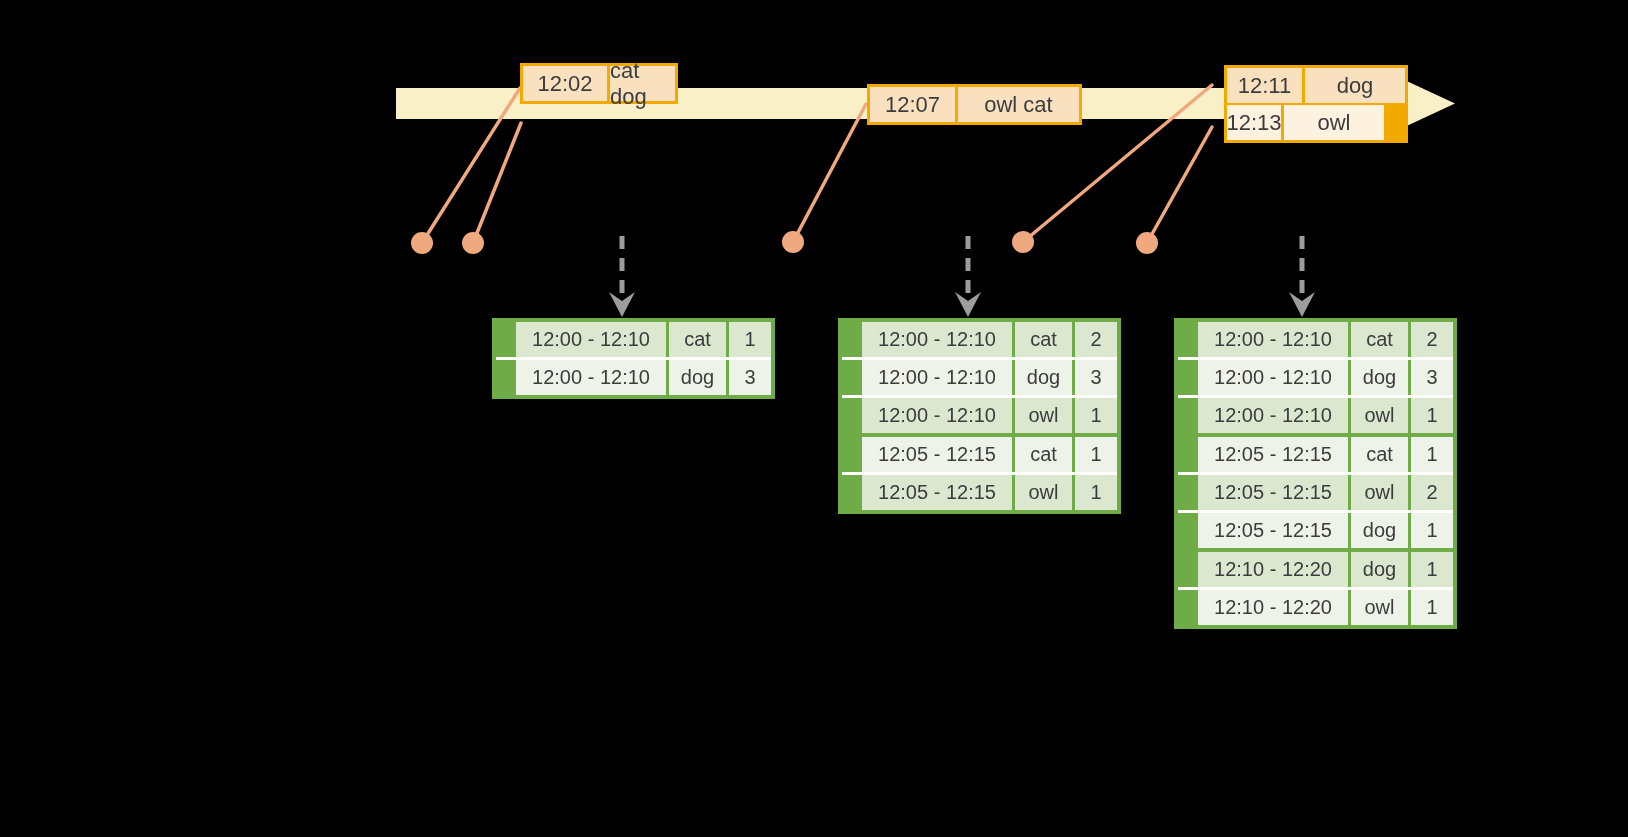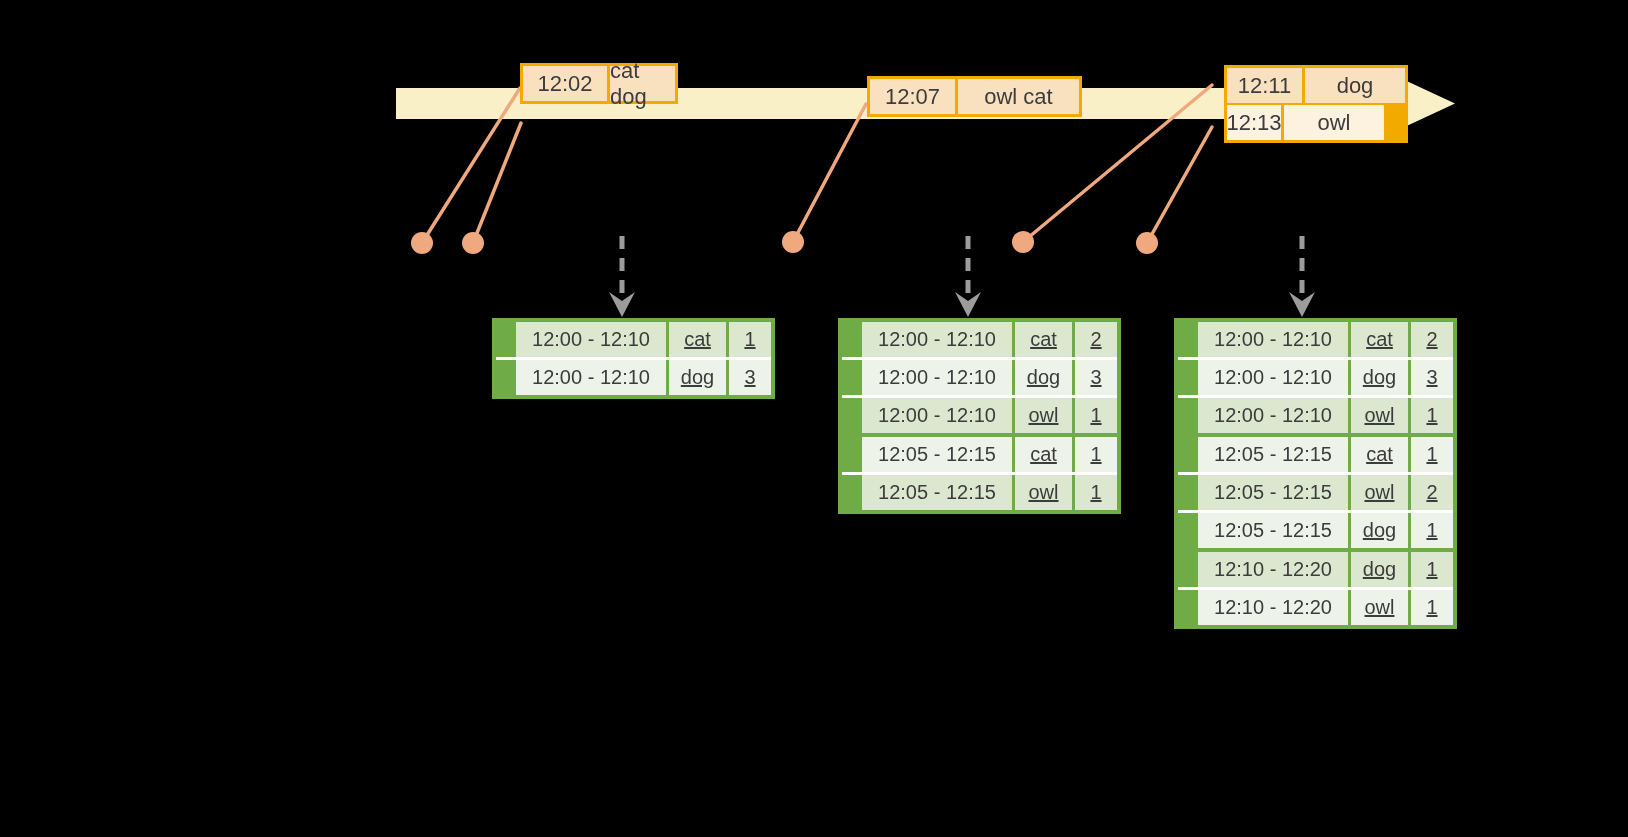--- a/index.html
+++ b/index.html
@@ -37,21 +37,21 @@
     position:absolute; display:flex; flex-direction:column;
     border:4px solid var(--green,#6FAC47); background:var(--green,#6FAC47);
   }
   .grow { display:flex;padding-left:20px; }
   .grow.sep-same  { border-top:3px solid #FFFFFF; }
   .grow.sep-group { border-top:4px solid var(--green,#6FAC47); }
   .grow .cell {
     height:35px; display:flex; align-items:center; justify-content:center;
     font-size:20px; color:var(--text,#3C3C3C);
   }
-  .grow .cell + .cell { border-left:3px solid var(--green,#6FAC47);text-decoration:underline; }
+  .grow .cell + .cell { border-left:3px solid var(--green,#6FAC47); }
   .grow.base .cell { background:var(--sage_dark,#DBE7CF); }
   .grow.alt  .cell { background:var(--sage_light,#EEF3EA); }
 
   .c-window { width:150px; }
   .c-word   { width:60px;  }
   .c-count  { width:45px;  }
 </style>
 </head>
 <body>
 
@@ -94,21 +94,21 @@
 
   <div class="etable" style="left:520px; top:63px;">
 
       <div class="erow base">
         <div class="cell" style="width:84px">12:02</div>
         <div class="cell" style="width:68px">cat dog</div>
       </div>
 
     </div>
 
-  <div class="etable" style="left:867px; top:76px;">
+  <div class="etable" style="left:867px; top:84px;">
 
       <div class="erow base">
         <div class="cell" style="width:85px">12:07</div>
         <div class="cell" style="width:124px">owl cat</div>
       </div>
     </div>
 
   <div class="etable" style="left:1212px; top:65px;margin-left:12px;">
 
       <div class="erow base">

